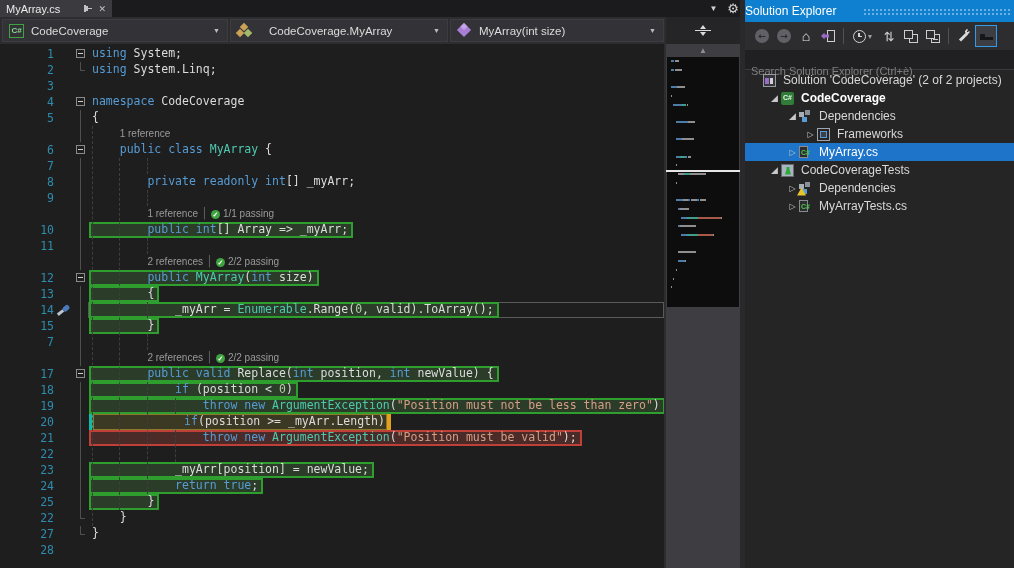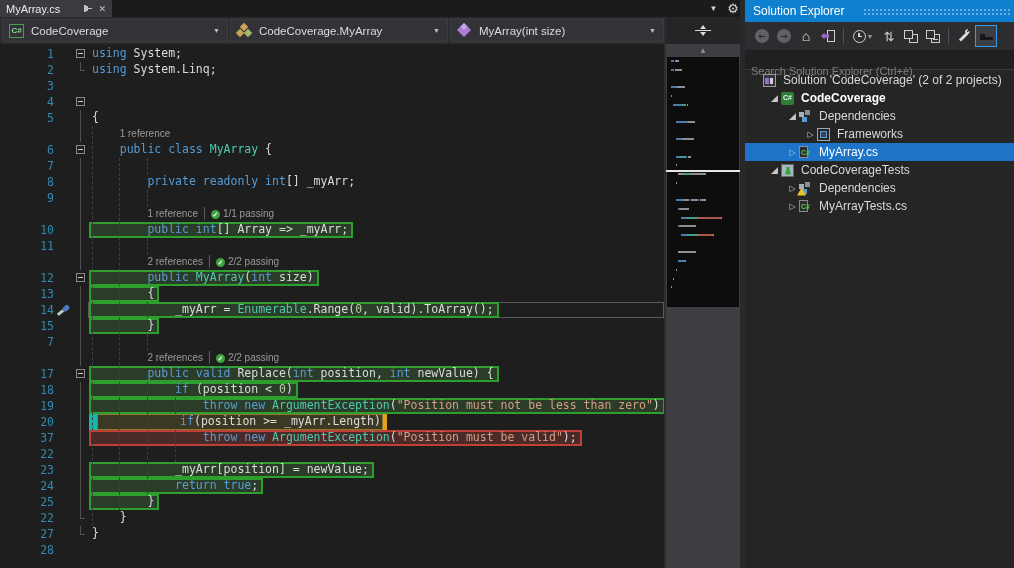--- a/index.html
+++ b/index.html
@@ -61,21 +61,21 @@
   .row.cur .pre{box-shadow:inset 0 0 0 1px #5a5a5a;}
   .c-k{color:#569cd6;}
   .c-t{color:#4ec9b0;}
   .c-s{color:#d69d85;}
   .c-n{color:#b5cea8;}
   .c-p{color:#dcdcdc;}
   .cov{display:inline-block;height:15.5px;vertical-align:top;margin-left:-3px;padding:0 5px 0 3px;}
   .cov-g{background:rgba(80,148,72,.26);box-shadow:inset 0 0 0 2px #2e9e2e;}
   .cov-r{background:rgba(190,80,70,.28);box-shadow:inset 0 0 0 2px #bf4038;}
   .cov-p{background:rgba(165,150,60,.22);box-shadow:inset 0 0 0 1px #8a7a2a;
-         border-left:8px solid #14b8a6;border-right:4px solid #e2a01d;padding:0 2px 0 0;}
+         border-left:4px solid #14b8a6;border-right:4px solid #e2a01d;padding:0 2px 0 8px;}
   .lens{color:#9b9b9b;font:10px/16px "Liberation Sans",sans-serif;}
   .lpad{font:11.5px "DejaVu Sans Mono",monospace;white-space:pre;}
   .lsep{color:#5f5f5f;margin:0 3px;}
   .lchk{display:inline-block;width:9px;height:9px;border-radius:50%;background:#3fa33f;color:#fff;
         font:bold 7px/9px "Liberation Sans",sans-serif;text-align:center;margin-right:3px;}
   .guide{position:absolute;width:0;border-left:1px dashed #3e3e3e;}
   .tool{position:absolute;left:2px;top:2px;width:14px;height:12px;transform:rotate(-38deg);}
   .tool .shaft{position:absolute;left:0;top:5px;width:7px;height:3px;background:#b9c6ce;}
   .tool .handle{position:absolute;left:7px;top:4px;width:7px;height:5px;background:#4a7ab8;border-radius:2px;}
 
@@ -84,21 +84,21 @@
   .mapup{position:absolute;left:0;top:2px;width:74px;text-align:center;color:#8f8f8f;font-size:8px;}
   #mapblack{position:absolute;left:1px;top:13px;width:72px;height:250px;background:#0d0d0d;overflow:hidden;}
   .mbar{position:absolute;height:2px;}
   #mapcaret{position:absolute;left:0;top:126px;width:74px;height:2px;background:#e6e6e6;}
 
   #vsplit{position:absolute;left:740px;top:0;width:5px;height:568px;background:#29292c;}
 
   
   #sepanel{position:absolute;left:745px;top:0;width:269px;height:568px;background:#252526;}
   #setitle{position:absolute;left:0;top:0;width:269px;height:22px;background:#0f80cf;color:#fff;
-           font-size:12px;line-height:22px;padding-left:8px;}
+           font-size:12px;line-height:22px;}
   #segrip{position:absolute;left:118px;right:4px;top:8px;height:7px;
           background-image:radial-gradient(circle,rgba(255,255,255,.38) 1px,transparent 1.2px);
           background-size:4px 4px;}
   #setoolbar{position:absolute;left:0;top:22px;width:269px;height:29px;background:#2d2d30;
              border-bottom:1px solid #1f1f22;display:flex;align-items:center;padding-left:6px;}
   .tbtn{position:relative;width:22px;height:22px;flex:none;display:flex;align-items:center;justify-content:center;}
   .tsep{width:1px;height:16px;background:#505055;margin:0 4px;flex:none;}
   .circ{width:14px;height:14px;border-radius:50%;background:#606066;color:#2b2b2e;
         font:bold 9px/14px "DejaVu Sans",sans-serif;text-align:center;}
   .thome{color:#e4e4e4;font-size:14px;line-height:14px;}
@@ -179,21 +179,21 @@
       <span class="gear">⚙</span>
     </div>
   </div>
 
   <div id="navbar">
     <div class="navdd" style="left:2px;width:226px;">
       <span class="nic nic-cs">C#</span>
       <span>CodeCoverage</span>
       <span class="arrow">▼</span>
     </div>
-    <div class="navdd" style="left:230px;width:218px;">
+    <div class="navdd" style="left:230px;width:218px;gap:10px;">
       <span class="nic nic-class">
           <i class="a"></i>
           <i class="b"></i>
           <i class="c"></i>
         </span>
       <span>CodeCoverage.MyArray</span>
       <span class="arrow">▼</span>
     </div>
     <div class="navdd" style="left:450px;width:214px;">
       <span class="nic nic-method">
@@ -232,20 +232,21 @@
         <div class="mg"></div>
         <div class="out"></div>
         <div class="pre"></div>
       </div>
       <div class="row">
         <div class="ln">4</div>
         <div class="mg"></div>
         <div class="out">
           <span class="obox"></span>
         </div>
+        <div class="pre"><span class="c-k">namespace</span><span class="c-p"> CodeCoverage</span></div>
       </div>
       <div class="row">
         <div class="ln">5</div>
         <div class="mg"></div>
         <div class="out o-line"></div>
         <div class="pre"><span class="c-p">{</span></div>
       </div>
       <div class="row">
         <div class="ln"></div>
         <div class="mg"></div>
@@ -365,21 +366,21 @@
         <div class="out o-line"></div>
         <div class="pre"><span class="cov cov-g"><span class="c-p">                </span><span class="c-k">throw new </span><span class="c-t">ArgumentException</span><span class="c-p">(</span><span class="c-s">"Position must not be less than zero"</span><span class="c-p">)</span></span></div>
       </div>
       <div class="row">
         <div class="ln">20</div>
         <div class="mg"></div>
         <div class="out o-line"></div>
         <div class="pre"><span class="cov cov-p"><span class="c-p">            </span><span class="c-k">if</span><span class="c-p">(position &gt;= _myArr.Length)</span></span></div>
       </div>
       <div class="row">
-        <div class="ln">37</div>
+        <div class="ln">21</div>
         <div class="mg"></div>
         <div class="out o-line"></div>
         <div class="pre"><span class="cov cov-r"><span class="c-p">                </span><span class="c-k">throw new </span><span class="c-t">ArgumentException</span><span class="c-p">(</span><span class="c-s">"Position must be valid"</span><span class="c-p">);</span></span></div>
       </div>
       <div class="row">
         <div class="ln">22</div>
         <div class="mg"></div>
         <div class="out o-line"></div>
         <div class="pre"></div>
       </div>

